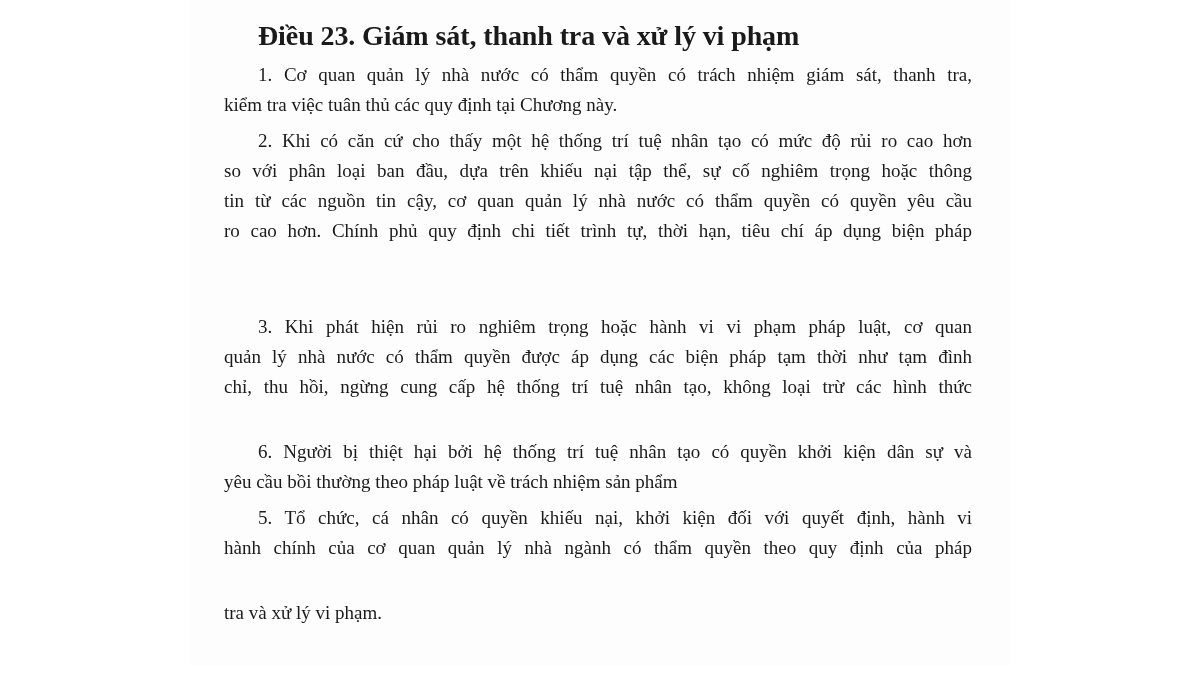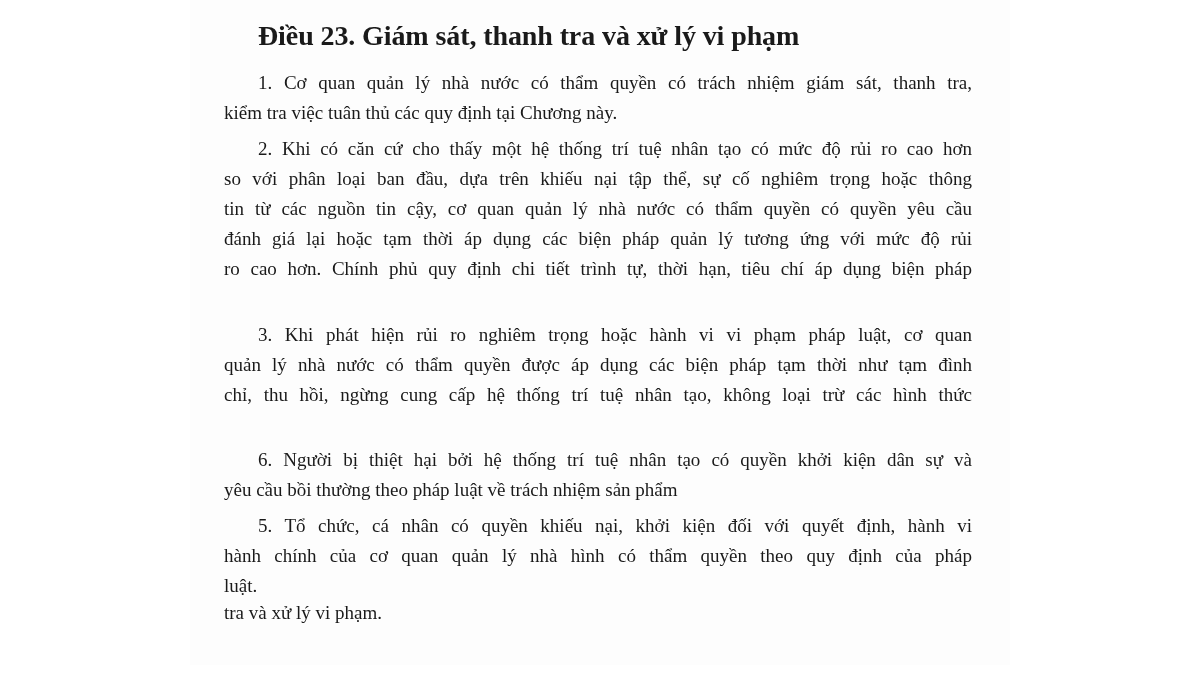--- a/index.html
+++ b/index.html
@@ -2,55 +2,53 @@
 <html><head>
 <meta charset="utf-8">
 <style>
   html, body { margin:0; padding:0; }
   body { width:1200px; height:675px; background:#ffffff; overflow:hidden; position:relative;
          font-family:"Liberation Serif", "DejaVu Serif", serif; color:#1a1a1a; }
   .page { position:absolute; left:190px; top:0; width:820px; height:665px; background:#fdfdfd; }
   .title { position:absolute; left:258px; top:20px; font-weight:bold; font-size:28px; letter-spacing:-0.1px; }
   .para { position:absolute; left:224px; width:748px; font-size:19px; line-height:30px; text-align:justify; }
   .para .ln { display:block; white-space:nowrap; }
-  .para .ln.first { padding-left:34px;margin-top:8px; }
+  .para .ln.first { padding-left:34px; }
   .para .ln.j { text-align:justify; text-align-last:justify; white-space:normal; }
 </style>
 </head>
 <body>
 
 <div class="page"></div>
 
 <div class="title">Điều 23. Giám sát, thanh tra và xử lý vi phạm</div>
 
 <div class="para" style="top:60px">
   <span class="ln first j">1. Cơ quan quản lý nhà nước có thẩm quyền có trách nhiệm giám sát, thanh tra,</span>
   <span class="ln">kiểm tra việc tuân thủ các quy định tại Chương này.</span>
 </div>
 
 <div class="para" style="top:126px">
   <span class="ln first j">2. Khi có căn cứ cho thấy một hệ thống trí tuệ nhân tạo có mức độ rủi ro cao hơn</span>
   <span class="ln j">so với phân loại ban đầu, dựa trên khiếu nại tập thể, sự cố nghiêm trọng hoặc thông</span>
   <span class="ln j">tin từ các nguồn tin cậy, cơ quan quản lý nhà nước có thẩm quyền có quyền yêu cầu</span>
-  <span class="ln j">đánh giá lại hoặc tạm thời áp dụng các biện pháp quản lý tương ứng với mức độ rủi</span>
   <span class="ln j">ro cao hơn. Chính phủ quy định chi tiết trình tự, thời hạn, tiêu chí áp dụng biện pháp</span>
 </div>
 
 <div class="para" style="top:312px">
   <span class="ln first j">3. Khi phát hiện rủi ro nghiêm trọng hoặc hành vi vi phạm pháp luật, cơ quan</span>
   <span class="ln j">quản lý nhà nước có thẩm quyền được áp dụng các biện pháp tạm thời như tạm đình</span>
   <span class="ln j">chỉ, thu hồi, ngừng cung cấp hệ thống trí tuệ nhân tạo, không loại trừ các hình thức</span>
 </div>
 
 <div class="para" style="top:437px">
   <span class="ln first j">6. Người bị thiệt hại bởi hệ thống trí tuệ nhân tạo có quyền khởi kiện dân sự và</span>
   <span class="ln">yêu cầu bồi thường theo pháp luật về trách nhiệm sản phẩm</span>
 </div>
 
 <div class="para" style="top:503px">
   <span class="ln first j">5. Tổ chức, cá nhân có quyền khiếu nại, khởi kiện đối với quyết định, hành vi</span>
-  <span class="ln j">hành chính của cơ quan quản lý nhà hình có thẩm quyền theo quy định của pháp</span>
-  <span class="ln">luật.</span>
+  <span class="ln j">hành chính của cơ quan quản lý nhà ngành có thẩm quyền theo quy định của pháp</span>
 </div>
 
 <div class="para" style="top:598px">
   <span class="ln">tra và xử lý vi phạm.</span>
 </div>
 
 </body></html>

